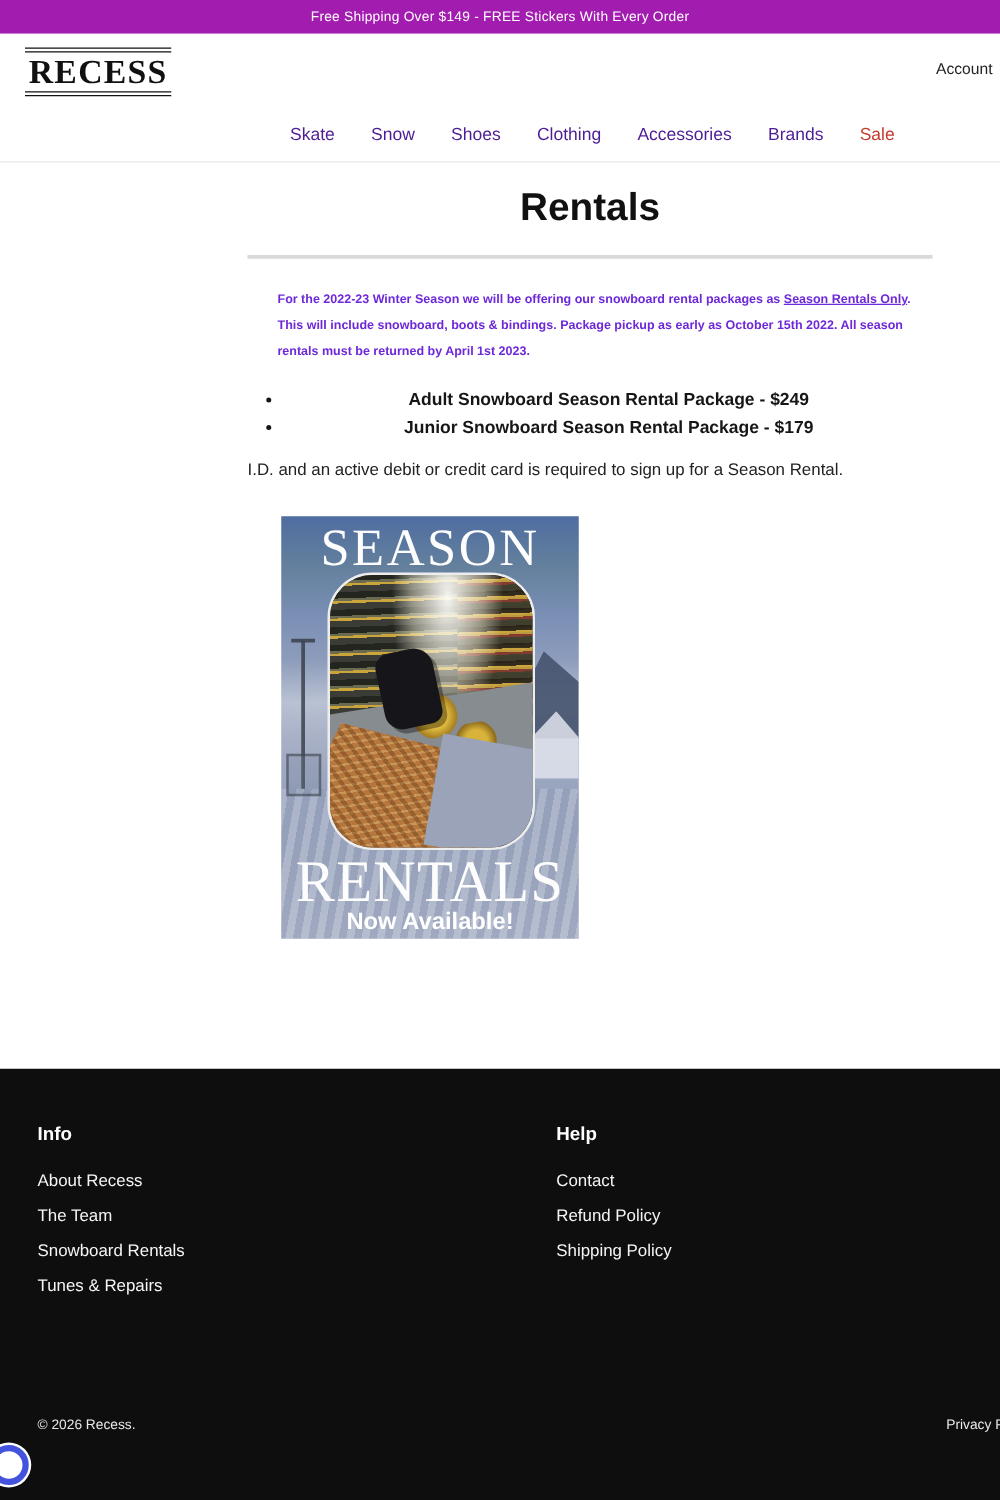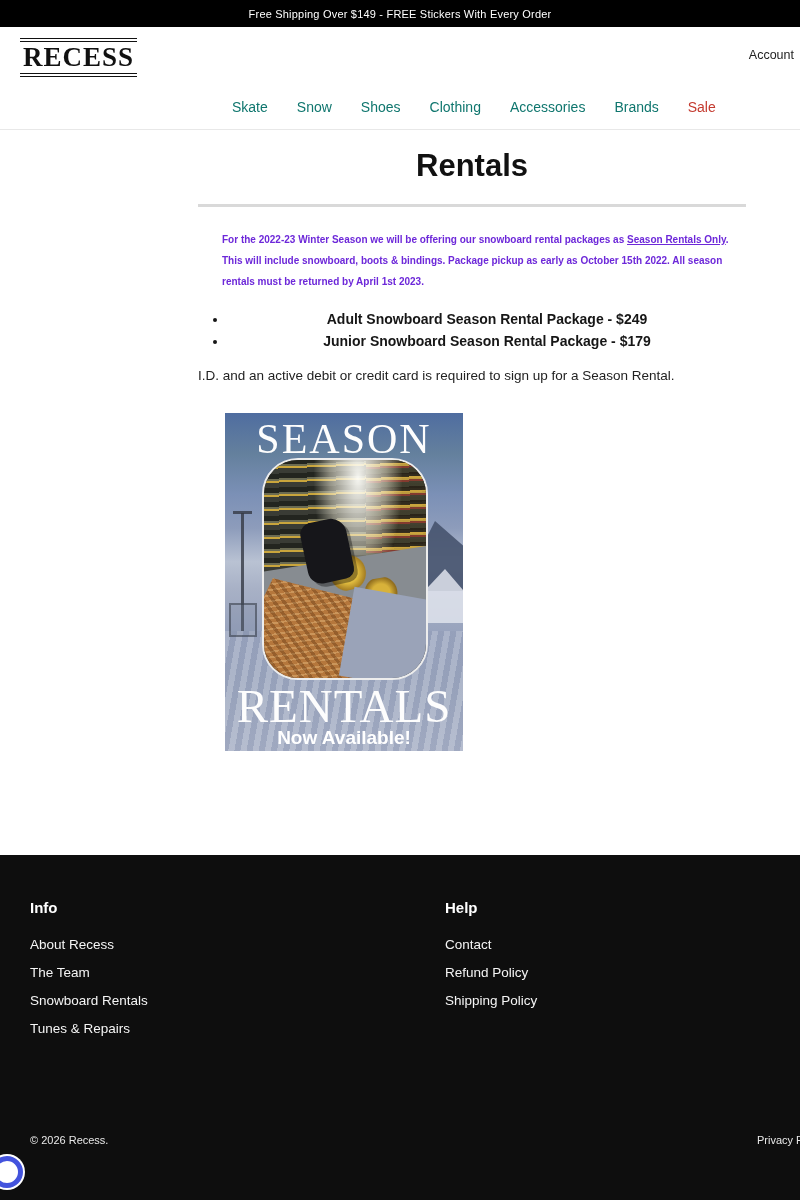--- a/index.html
+++ b/index.html
@@ -1,31 +1,31 @@
 <!DOCTYPE html>
 <html><head>
 <meta charset="utf-8">
 <style>
   * { margin:0; padding:0; box-sizing:border-box; }
   html,body { width:800px; height:1200px; overflow:hidden; background:#ffffff;
               font-family:"Liberation Sans", sans-serif; color:#1a1a1a; position:relative; }
 
   
-  .announce { position:absolute; left:0; top:0; width:800px; height:27px; background:#000000;
+  .announce { position:absolute; left:0; top:0; width:800px; height:27px; background:#a21caf;
               display:flex; align-items:center; justify-content:center; }
   .announce span { color:#ffffff; font-size:11px; letter-spacing:.2px; }
 
   
   .header { position:absolute; left:0; top:27px; width:800px; height:103px; background:#fff; }
   .logo { position:absolute; left:20px; top:11px; font-family:"Liberation Serif", serif;
           font-weight:700; font-size:27px; letter-spacing:1px; color:#111;
           border-top:4px double #111; border-bottom:4px double #111; padding:0 3px; line-height:31px; }
   .account { position:absolute; right:6px; top:21px; font-size:12.5px; color:#222; cursor:pointer; }
   .nav { position:absolute; left:232px; top:72px; display:flex; gap:29px; }
-  .nav a { font-size:14px; color:#0f766e; text-decoration:none; cursor:pointer; white-space:nowrap; }
+  .nav a { font-size:14px; color:#4c1d95; text-decoration:none; cursor:pointer; white-space:nowrap; }
   .nav a.sale { color:#c43a2f; }
   .header-rule { position:absolute; left:0; top:102px; width:800px; height:1px; background:#e8e8e8; }
 
   
   .main { position:absolute; left:198px; top:148px; width:548px; }
   h1.page-title { font-size:31px; font-weight:700; text-align:center; color:#111; line-height:36px; }
   .title-rule { width:100%; height:3px; background:#d9d9d9; margin-top:20px; border:none; }
   .intro { margin-top:22px; font-size:10px; font-weight:700; line-height:21px; color:#6d28d9;margin-left:24px; }
   .intro .u { text-decoration:underline; }
   ul.packages { margin:17px 0 0 30px; }

